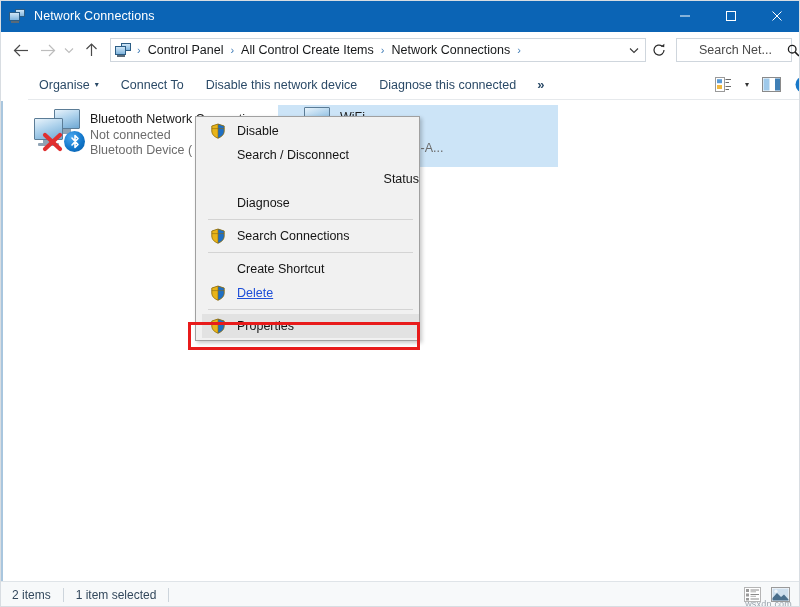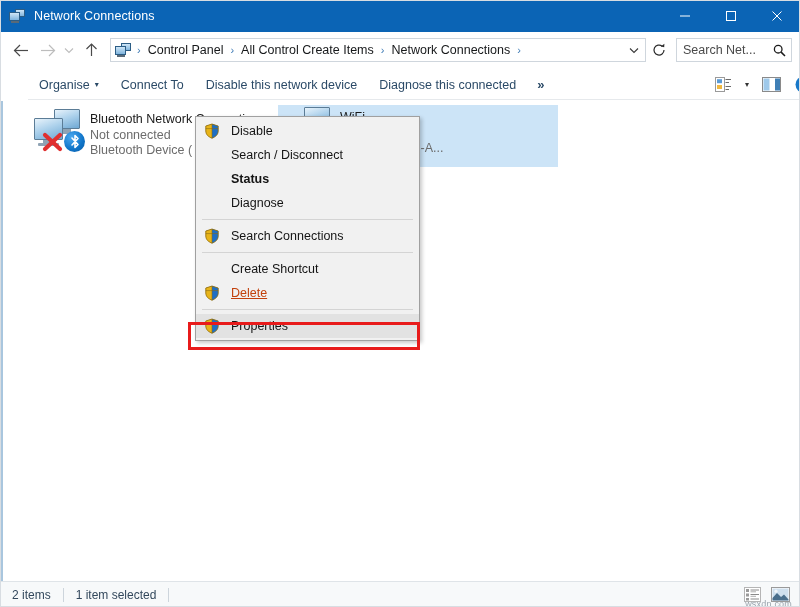--- a/index.html
+++ b/index.html
@@ -149,21 +149,21 @@
     box-sizing: border-box;
     flex: none;
   }
   #search-input {
     border: 0; outline: 0;
     background: transparent;
     font-family: "Liberation Sans", sans-serif;
     font-size: 12.5px;
     color: #333;
     width: 88px;
-    margin-left: 6px;
+    margin-left: 22px;
     padding: 0;
   }
   #search-input::placeholder { color: #4a4a4a; opacity: 1; }
   #search-icon {
     margin-left: auto; margin-right: 5px;
     color: #1b1b1b;
     display: flex; align-items: center;
   }
 
   
@@ -295,35 +295,35 @@
   .conn-sub.two { color: #6c6c6c; }
 
   
   #ctxmenu {
     position: absolute;
     left: 195px; top: 116px;
     width: 225px;
     background: #f1f1f1;
     border: 1px solid #a0a0a0;
     box-shadow: 2px 2px 4px rgba(0,0,0,0.22);
-    padding: 2px 0 2px 0;
+    padding: 2px 0 2px 6px;
     z-index: 40;
     box-sizing: border-box;
   }
   .mi {
     height: 24px;
     display: flex;
     align-items: center;
     padding-left: 8px;
     font-size: 12.5px;
     color: #141414;
     white-space: nowrap;
   }
-  .mi.bold { font-weight: bold; }
-  .mi.disabled { color: #c2410c; text-decoration: underline; }
+  .mi.bold { font-weight: normal; justify-content: space-between; }
+  .mi.disabled { color: #1d4ed8; text-decoration: underline; }
   .mi.hovered { background: #e2e2e2; }
   .mi-ico {
     width: 16px; height: 16px;
     flex: none;
     margin-right: 11px;
   }
   .mi-ico.empty { background: transparent; }
   .mi-sep {
     height: 1px;
     background: #d4d4d4;

